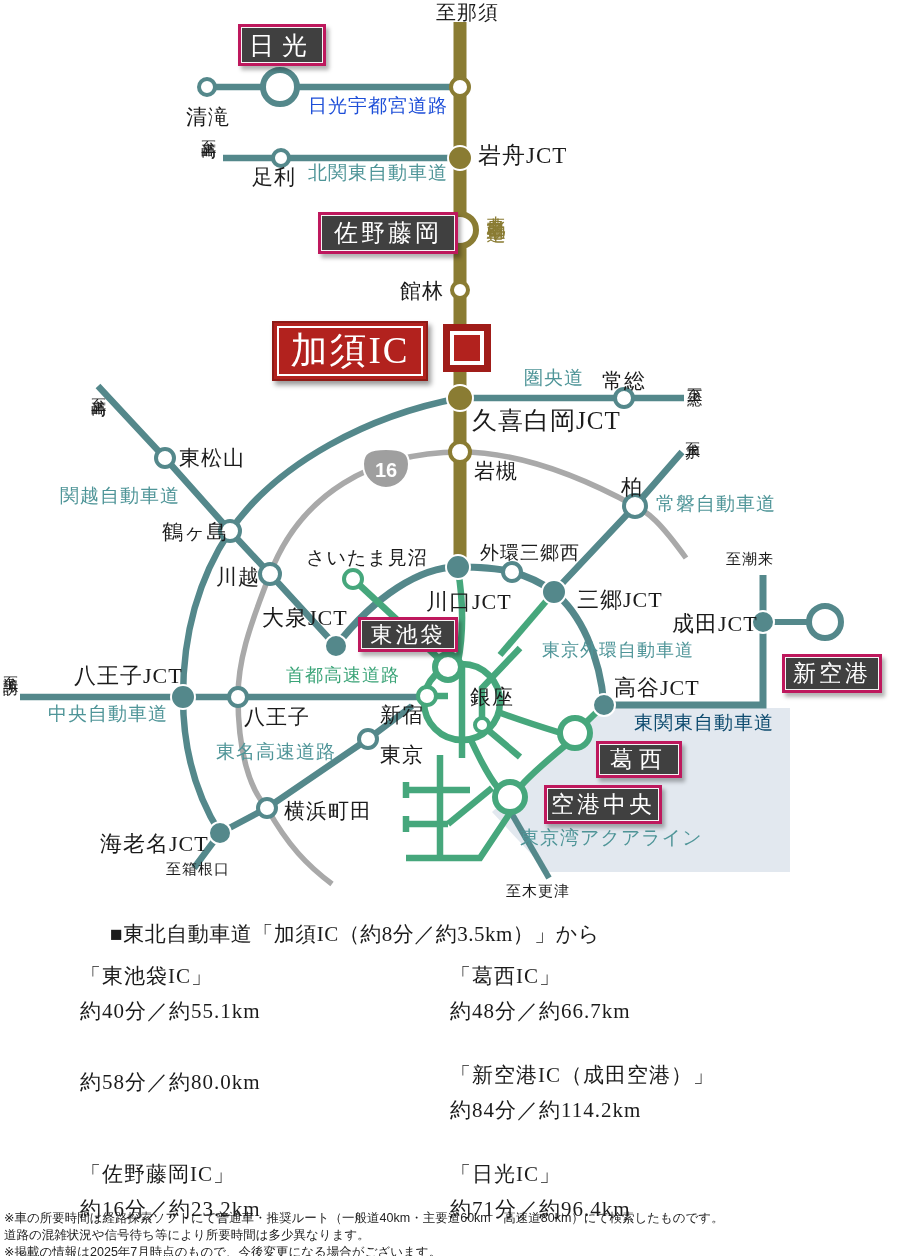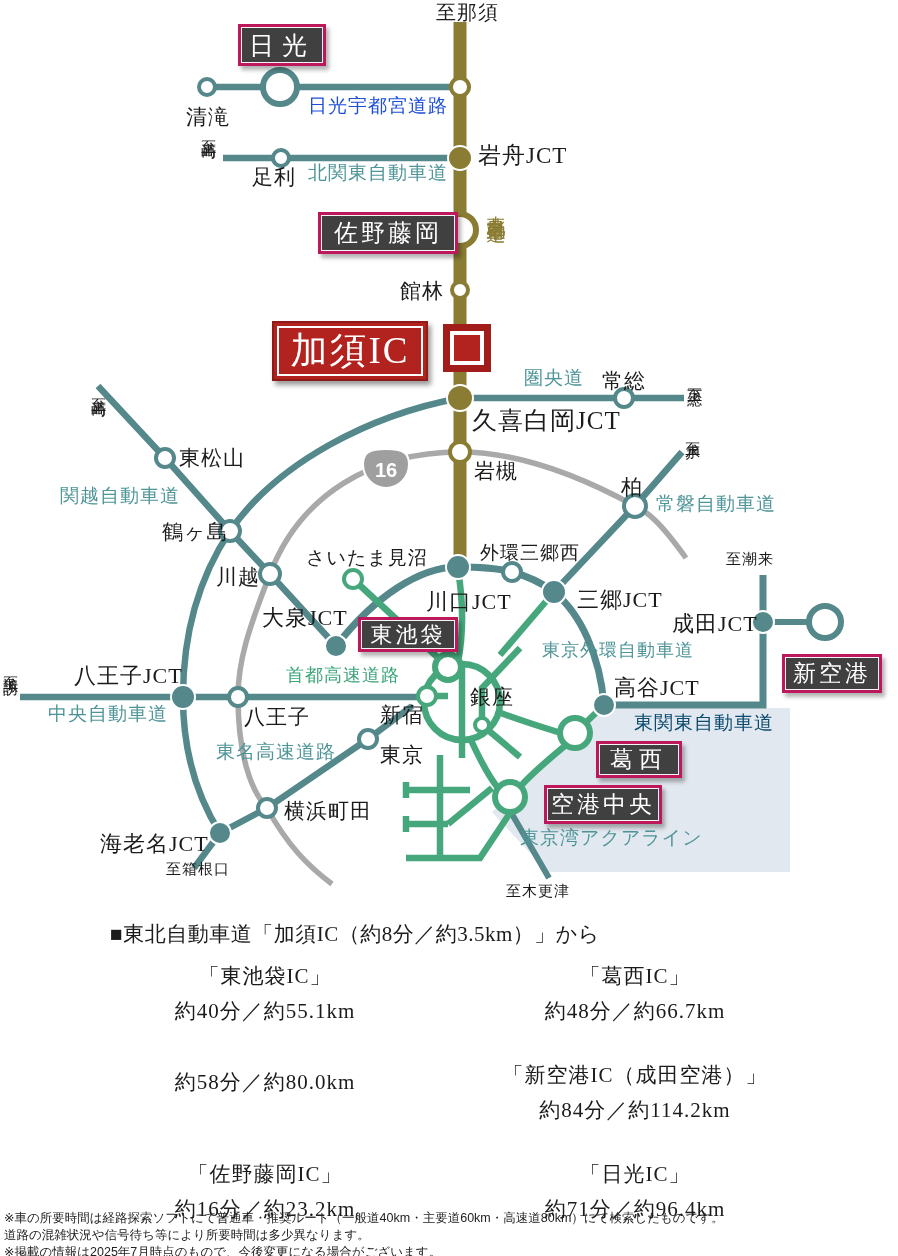--- a/index.html
+++ b/index.html
@@ -22,21 +22,21 @@
   .box-kazo{position:absolute;left:272px;top:321px;width:152px;height:56px;display:flex;
         align-items:center;justify-content:center;background:#b2221e;color:#fff;
         border:2px solid #8e1b17;outline:2px solid #fff;outline-offset:-7px;
         box-shadow:3px 4px 5px rgba(0,0,0,.4);font-size:37px;letter-spacing:2px;z-index:6;}
   .red-marker{position:absolute;left:443px;top:324px;width:48px;height:48px;
         background:#b2221e;border:7px solid #a01d19;box-sizing:border-box;
         box-shadow:inset 0 0 0 4px #fff;z-index:4;}
   
   .heading{position:absolute;left:110px;top:920px;font-size:21px;letter-spacing:.5px;}
   .destgrid{position:absolute;left:80px;top:962px;width:740px;display:grid;
-        grid-template-columns:1fr 1fr;row-gap:36px;text-align:center;}
+        grid-template-columns:1fr 1fr;row-gap:36px;text-align:left;}
   .dest .dname{font-size:21px;letter-spacing:1px;}
   .dest .dval{font-size:21px;margin-top:7px;letter-spacing:1px;}
   .notes{position:absolute;left:4px;top:1210px;font-family:"Liberation Sans","DejaVu Sans",sans-serif;
         font-size:12.5px;line-height:1.35;color:#222;}
 </style>
 </head>
 <body>
 
 <div id="stage">
 

